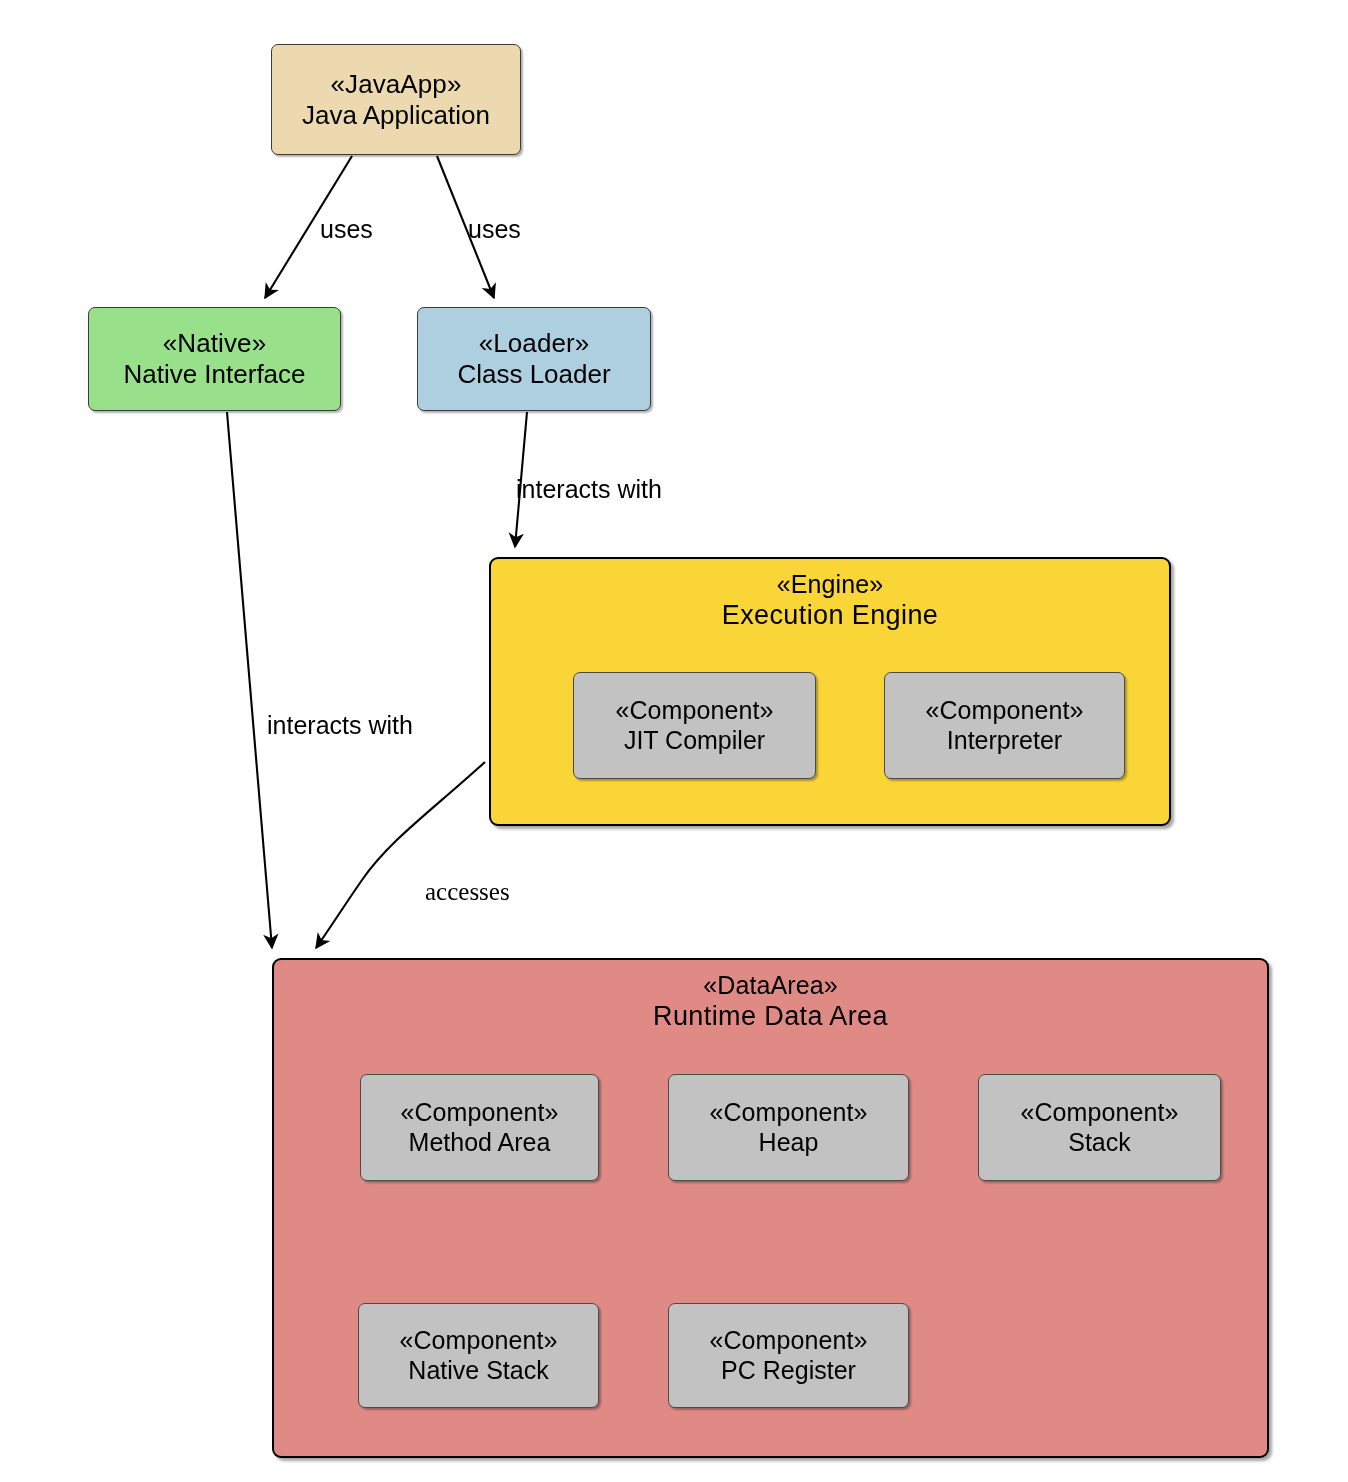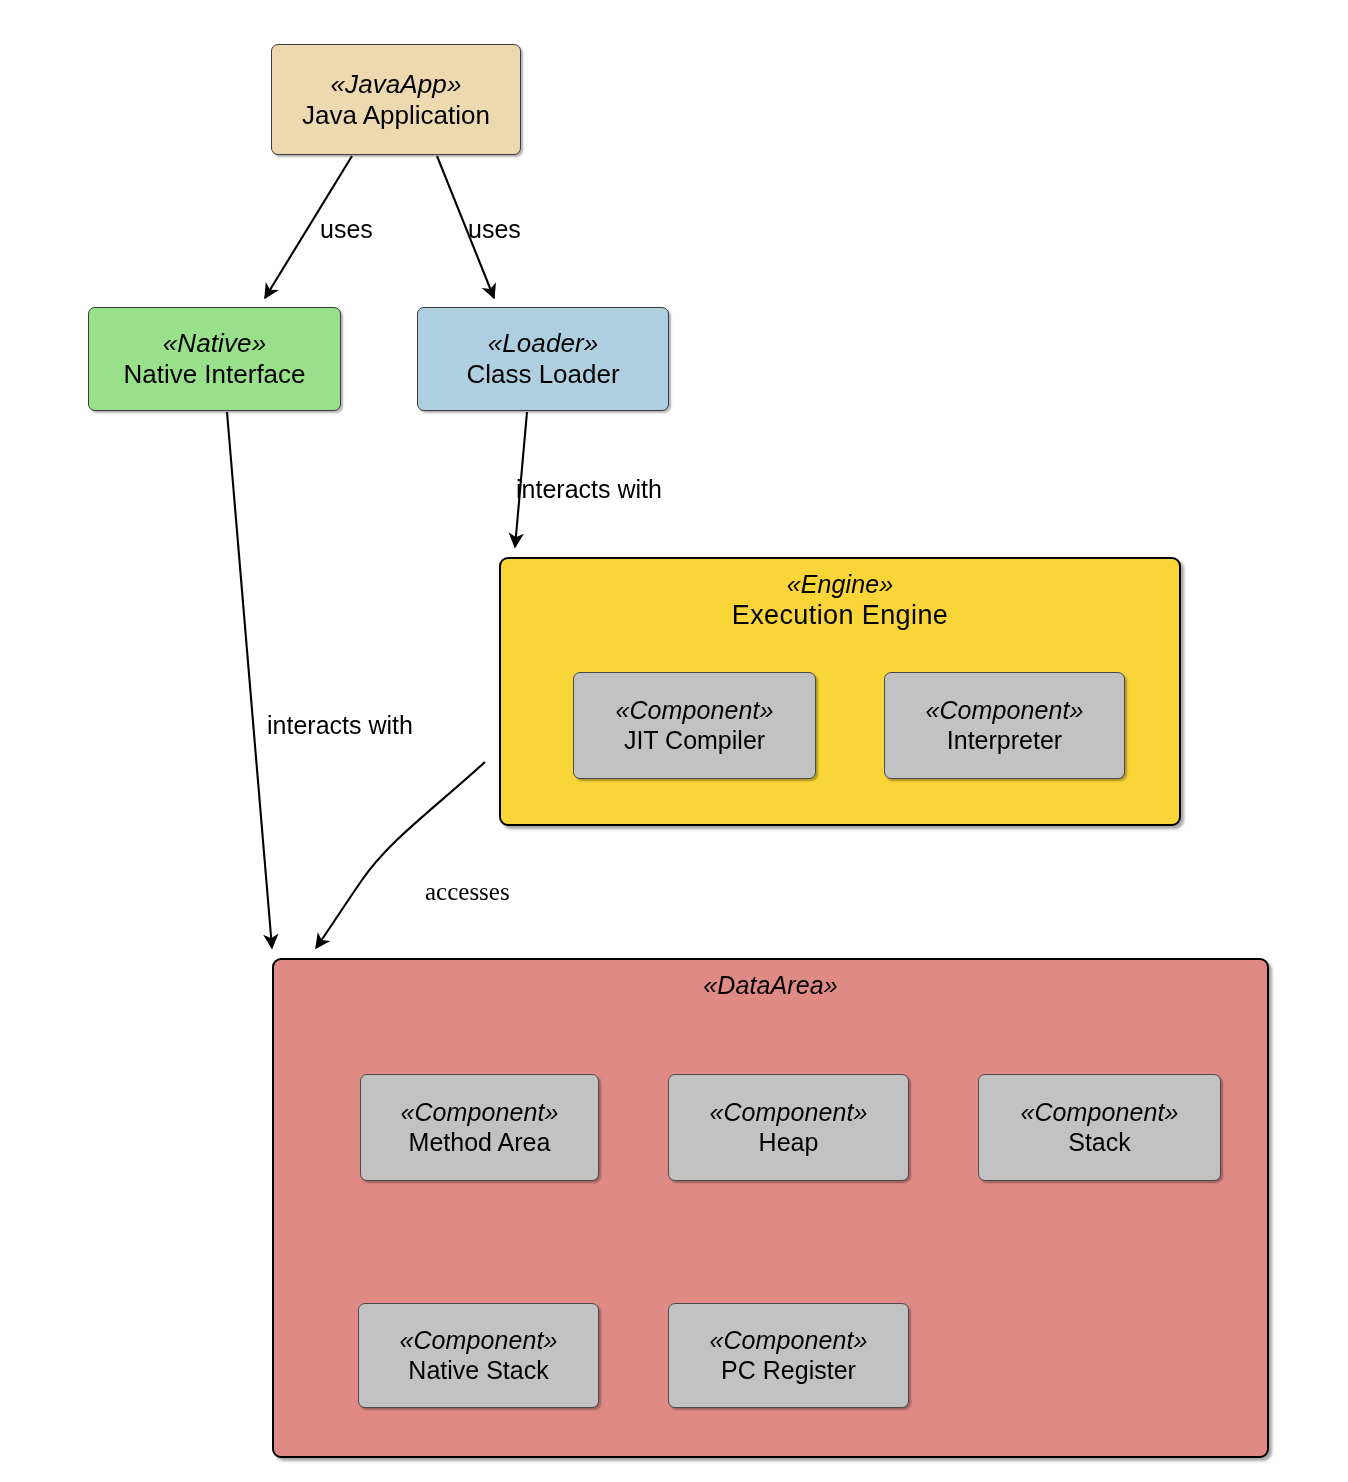--- a/index.html
+++ b/index.html
@@ -34,41 +34,40 @@
     display: flex;
     flex-direction: column;
     align-items: center;
     justify-content: center;
     text-align: center;
     color: #000000;
     box-shadow: 2px 2px 2px rgba(0,0,0,0.30);
     line-height: 1.18;
   }
   .stereo {
-    font-style: italic;
     font-size: 26px;
     letter-spacing: 0.1px;
     white-space: nowrap;
   }
   .nodename {
     font-size: 26px;
     white-space: nowrap;
   }
 
   
   #node-javaapp {
     left: 271px; top: 44px; width: 250px; height: 111px;
     background: #ecd9b0;
   }
   #node-native {
     left: 88px; top: 307px; width: 253px; height: 104px;
     background: #98e08a;
   }
   #node-loader {
-    left: 417px; top: 307px; width: 252px; height: 104px;
+    left: 417px; top: 307px; width: 234px; height: 104px;
     background: #aecfe0;
   }
 
   
   .container {
     position: absolute;
     box-sizing: border-box;
     border: 2.4px solid #000000;
     border-radius: 9px;
     box-shadow: 3px 3px 3px rgba(0,0,0,0.35);
@@ -84,21 +83,21 @@
   }
   .container-header .stereo { font-size: 25px; }
   .container-header .title {
     font-size: 27px;
     font-weight: normal;
     letter-spacing: 0.4px;
     white-space: nowrap;
   }
 
   #container-engine {
-    left: 499px; top: 557px; width: 682px; height: 269px;
+    left: 489px; top: 557px; width: 682px; height: 269px;
     background: #f9d538;
   }
   #container-dataarea {
     left: 272px; top: 958px; width: 997px; height: 500px;
     background: #e08a86;
   }
 
   
   .component {
     position: absolute;
@@ -196,20 +195,21 @@
   </div>
 
   <div class="component" id="comp-interpreter">
     <div class="stereo">«Component»</div>
     <div class="nodename">Interpreter</div>
   </div>
 
   <div class="container" id="container-dataarea">
     <div class="container-header">
       <div class="stereo">«DataArea»</div>
+      <div class="title">Runtime Data Area</div>
     </div>
   </div>
 
   <div class="component" id="comp-methodarea">
     <div class="stereo">«Component»</div>
     <div class="nodename">Method Area</div>
   </div>
 
   <div class="component" id="comp-heap">
     <div class="stereo">«Component»</div>

